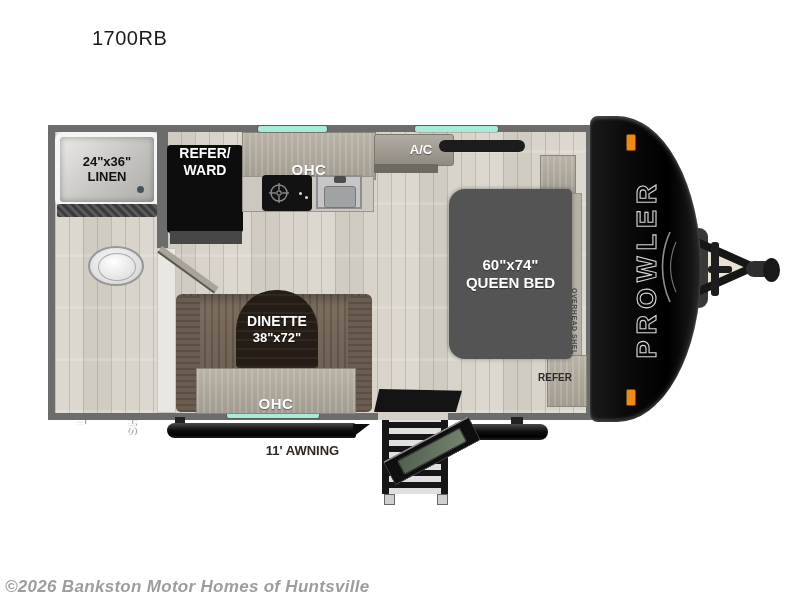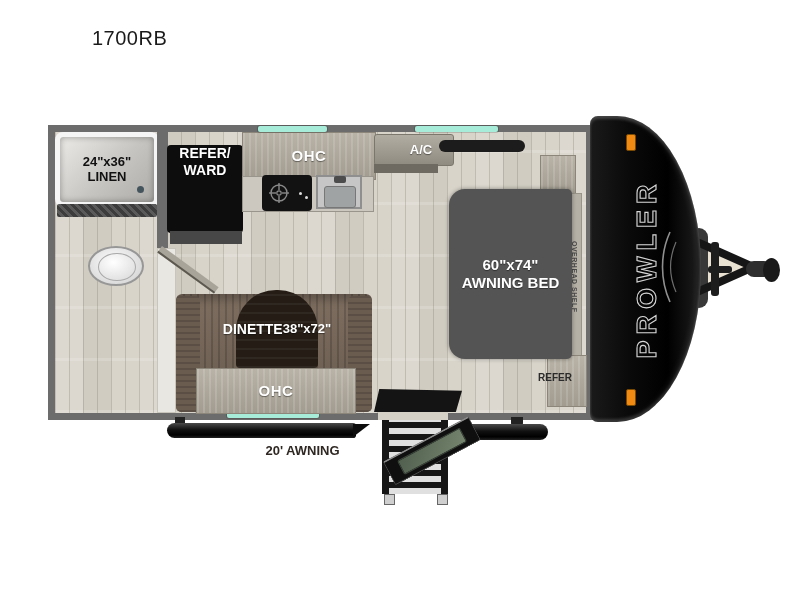--- a/index.html
+++ b/index.html
@@ -29,21 +29,21 @@
     background-image:repeating-linear-gradient(0deg, rgba(255,255,255,.14) 0 2px, transparent 2px 6px),
       linear-gradient(90deg,#b9b3a7,#a29c90);}
   .wood-dark{background-color:#a59e90;border:1px solid #847e72;
     background-image:repeating-linear-gradient(0deg, rgba(255,255,255,.12) 0 2px, transparent 2px 7px),
       linear-gradient(90deg,#aca596,#998f80);}
   .wall{background:#6c6c6c;z-index:2;}
 
   .label-dark{color:#111;font-weight:bold;text-align:center;line-height:1.15;}
   .label-white{color:#fff;font-weight:bold;text-align:center;line-height:1.2;
     text-shadow:0 1px 1px rgba(0,0,0,.45);}
-  .vflex{display:flex;align-items:center;justify-content:center;}
+  .vflex{display:flex;align-items:flex-end;justify-content:center;}
   .vlabel{transform:rotate(-90deg);white-space:nowrap;}
 
   
   .shower{border:5px solid #f5f5f5;border-radius:8px;box-sizing:border-box;
     background:linear-gradient(135deg,#eceae7,#c6c4c0 55%,#aeaca8);
     box-shadow:inset 0 0 6px rgba(0,0,0,.35);z-index:2;
     display:flex;flex-direction:column;align-items:center;justify-content:center;}
   .shower-shadow{background:repeating-linear-gradient(45deg,#3c3c3c 0 3px,#5a5a5a 3px 6px);
     z-index:2;border-radius:2px;}
   .toilet{background:radial-gradient(ellipse at 45% 40%,#ffffff,#d9d9d9 75%,#bfbfbf);
@@ -67,21 +67,21 @@
     box-shadow:0 0 4px rgba(0,0,0,.4);
     display:flex;flex-direction:column;align-items:center;justify-content:center;}
   .bench{background-color:#766658;border-radius:6px;z-index:2;
     background-image:repeating-linear-gradient(90deg, rgba(0,0,0,.16) 0 2px, transparent 2px 7px),
       linear-gradient(180deg,#7e6e60,#675a4e);
     box-shadow:inset 0 6px 8px rgba(0,0,0,.25);}
   .bench-arm{background:#6b5c50;border-radius:5px;z-index:2;
     background-image:repeating-linear-gradient(0deg, rgba(0,0,0,.15) 0 2px, transparent 2px 6px);}
   .dtable{background-color:#241c15;border-radius:40px 40px 4px 4px;z-index:3;
     background-image:repeating-linear-gradient(0deg, rgba(255,255,255,.05) 0 2px, transparent 2px 9px);
-    display:flex;flex-direction:row;align-items:center;justify-content:center;}
+    display:flex;flex-direction:column;align-items:center;justify-content:center;}
   .mat{background:#141414;clip-path:polygon(6% 0,100% 8%,93% 100%,0 100%);z-index:2;}
 
   
   .cap{z-index:5;border-radius:8px 84px 84px 8px / 8px 152px 152px 8px;
     background:linear-gradient(90deg,#1a1a1a,#0a0a0a 35%,#000 70%,#181818 94%);
     box-shadow:inset 0 3px 3px rgba(255,255,255,.18), inset 0 -3px 3px rgba(255,255,255,.14),
       inset -4px 0 6px rgba(255,255,255,.08);}
   .streak{background:rgba(255,255,255,.8);border-radius:2px;z-index:6;}
   .marker{background:#f08a12;border:1px solid #7a4a00;border-radius:2px;z-index:6;}
   .prowler-wrap{z-index:6;display:flex;align-items:center;justify-content:center;}
@@ -174,21 +174,21 @@
   </div>
   <div class="abs" style="left:374px;top:164px;width:64px;height:9px;background:#6f6a61;z-index:2;"></div>
 
   <div class="abs shade" style="left:439px;top:140px;width:86px;height:12px;"></div>
   <div class="abs wood-h" style="left:540px;top:155px;width:34px;height:38px;z-index:2;"></div>
   <div class="abs vflex" style="left:566px;top:193px;width:16px;height:168px;background:#b6b1a7;border:1px solid #99948a;box-sizing:border-box;z-index:2;">
     <span style="writing-mode:vertical-rl;font-size:7px;font-weight:bold;color:#4c4c4c;letter-spacing:.5px;white-space:nowrap;">OVERHEAD SHELF</span>
   </div>
   <div class="abs bed" style="left:449px;top:189px;width:123px;height:170px;">
     <span class="label-white" style="font-size:15px;">60"x74"</span>
-    <span class="label-white" style="font-size:15px;">AWNING BED</span>
+    <span class="label-white" style="font-size:15px;">QUEEN BED</span>
   </div>
   <div class="abs wood-h" style="left:547px;top:355px;width:38px;height:50px;z-index:2;"></div>
   <div class="abs" style="left:530px;top:372px;width:42px;height:12px;font-size:10px;font-weight:bold;color:#2b2b2b;text-align:right;z-index:4;">REFER</div>
   <div class="abs mat" style="left:374px;top:389px;width:88px;height:23px;"></div>
 
   <div class="abs bench" style="left:176px;top:294px;width:196px;height:118px;"></div>
   <div class="abs bench-arm" style="left:176px;top:296px;width:24px;height:116px;"></div>
   <div class="abs bench-arm" style="left:348px;top:296px;width:24px;height:116px;"></div>
   <div class="abs dtable" style="left:236px;top:290px;width:82px;height:78px;">
     <span class="label-white" style="font-size:14px;">DINETTE</span>
@@ -226,15 +226,16 @@
   <div class="abs entry-door" style="left:389px;top:460px;width:95px;height:24px;">
     <span class="pane"></span>
   </div>
 
   <div class="abs bracket" style="left:175px;top:417px;width:10px;height:9px;"></div>
   <div class="abs bracket" style="left:511px;top:417px;width:12px;height:9px;"></div>
   <div class="abs awning" style="left:167px;top:423px;width:189px;height:15px;border-radius:8px 3px 3px 8px;"></div>
   <div class="abs tri" style="left:353px;top:424px;border-left:17px solid #0d0d0d;border-bottom:13px solid transparent;"></div>
   <div class="abs awning" style="left:464px;top:424px;width:84px;height:16px;border-radius:4px 9px 9px 4px;"></div>
   <div class="abs tri" style="left:452px;top:426px;border-right:14px solid #0d0d0d;border-top:12px solid transparent;"></div>
-  <div class="abs" style="left:255px;top:443px;width:95px;font-size:13px;font-weight:bold;color:#2e2722;text-align:center;z-index:1;">20' AWNING</div>
-
+  <div class="abs" style="left:255px;top:443px;width:95px;font-size:13px;font-weight:bold;color:#2e2722;text-align:center;z-index:1;">11' AWNING</div>
+
+  <div class="abs copyright" style="left:5px;top:577px;">©2026 Bankston Motor Homes of Huntsville</div>
 </div>
 
 </body></html>

